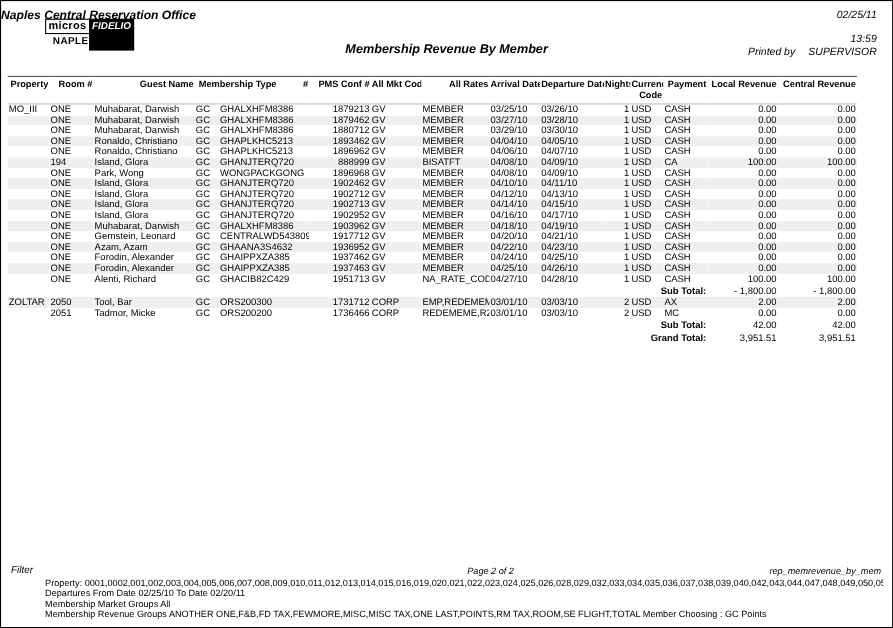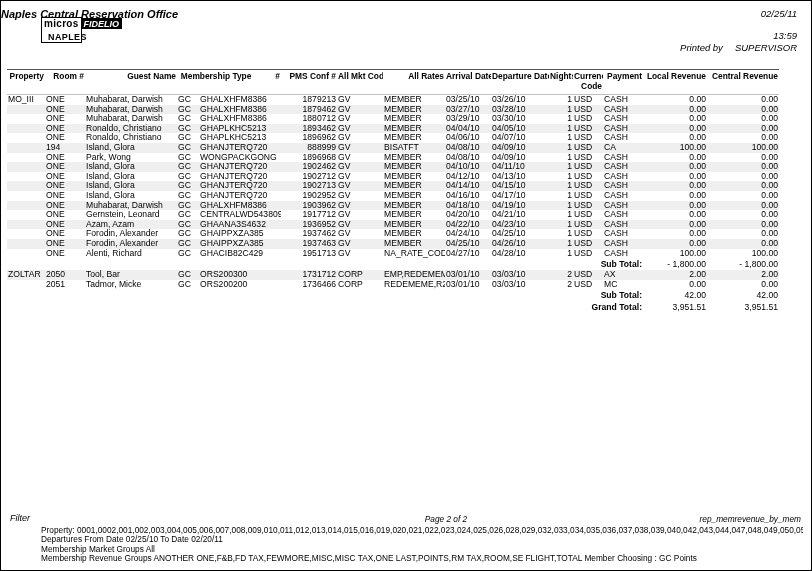--- a/index.html
+++ b/index.html
@@ -5,25 +5,25 @@
   html,body{margin:0;padding:0;background:#fff;}
   .page{
     position:relative; width:810px; height:569px; border:1px solid #000;
     background:#fff; color:#000; font-family:"Liberation Sans", sans-serif;
     overflow:hidden;
   }
   
   .logo{position:absolute; top:12px; left:40px; white-space:nowrap;}
   .logo .micros{
     display:inline-block; border:1px solid #000; font-weight:bold;
-    font-size:10px; padding:0 2px 13px; letter-spacing:.3px;
+    font-size:10px; padding:0 2px 1px; letter-spacing:.3px;
   }
   .logo .fidelio{
     display:inline-block; background:#000; color:#fff; font-weight:bold;
-    font-style:italic; font-size:9px; padding:1px 3px 0; margin-left:-1px;
+    font-style:italic; font-size:9px; padding:1px 3px 18px; margin-left:-1px;
   }
   .property-name{position:absolute; top:31px; left:47px; font-size:9px; font-weight:bold; letter-spacing:.4px;}
   .office-title{position:absolute; top:7px; left:0; width:100%; text-align:left;
     font-size:11px; font-weight:bold; font-style:italic;}
   .hdr-date{position:absolute; top:7px; right:14px; font-size:9.5px; font-style:italic;}
   .hdr-time{position:absolute; top:29px; right:14px; font-size:9.5px; font-style:italic;}
   .report-title{position:absolute; top:38px; left:0; width:100%; text-align:center;
     font-size:11.5px; font-weight:bold; font-style:italic;}
   .printed-by{position:absolute; top:41px; right:14px; font-size:9.5px; font-style:italic;}
   .printed-by .pb-user{margin-left:12px;}
@@ -68,20 +68,21 @@
 <div class="page">
 
   <div class="logo">
     <span class="micros">micros</span><span class="fidelio">FIDELIO</span>
   </div>
   <div class="property-name">NAPLES</div>
 
   <div class="office-title">Naples Central Reservation Office</div>
   <div class="hdr-date">02/25/11</div>
   <div class="hdr-time">13:59</div>
+  <div class="report-title">Membership Revenue By Member</div>
   <div class="printed-by">
     <span>Printed by</span><span class="pb-user">SUPERVISOR</span>
   </div>
 
   <table class="report">
     <colgroup>
       <col class="col-property">
         <col class="col-room">
         <col class="col-guest">
       <col class="col-mtype">

